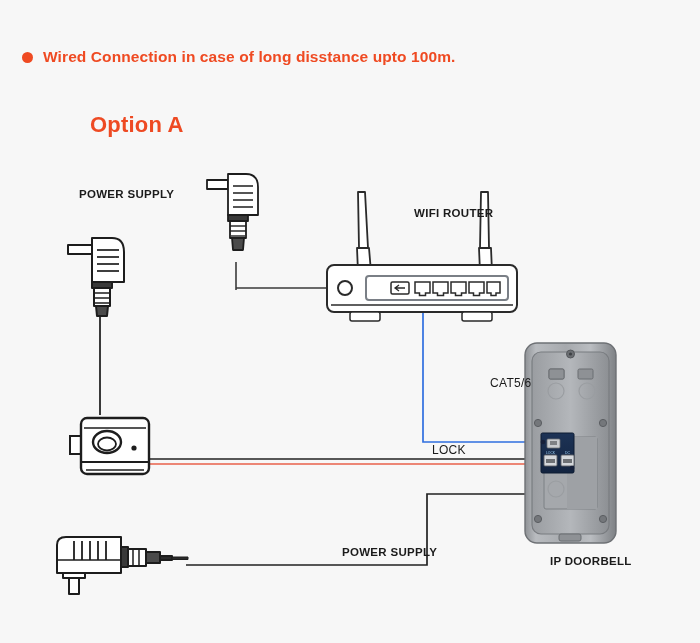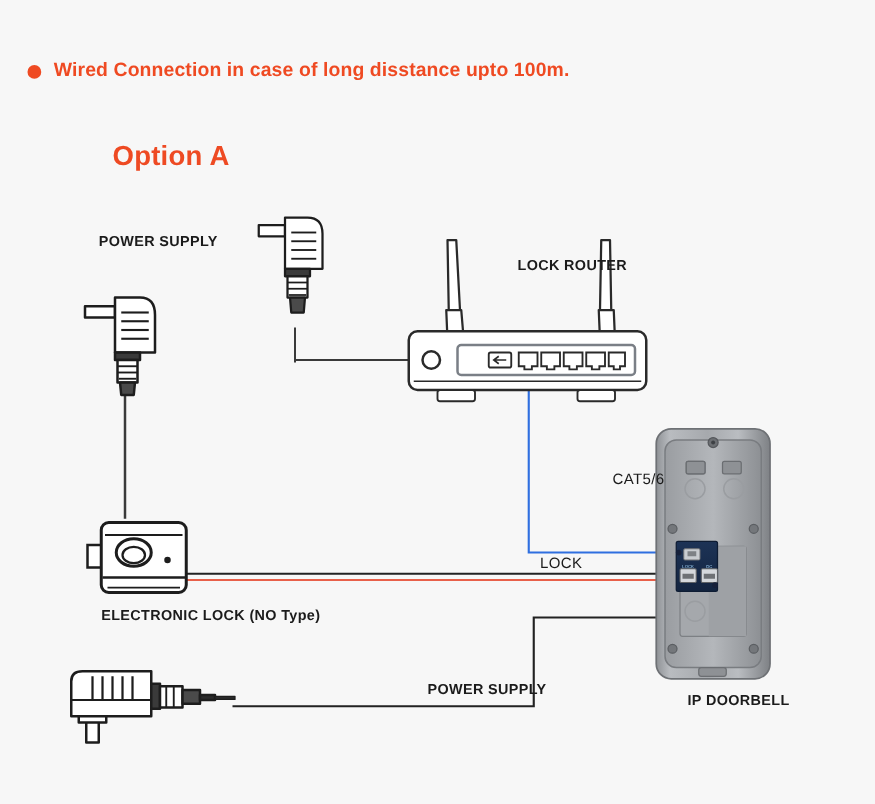--- a/index.html
+++ b/index.html
@@ -260,20 +260,19 @@
       <text x="44.5" y="113" font-family="Liberation Sans, sans-serif" font-size="3.4" fill="#9fd2f5" text-anchor="middle">DC</text>
 
       <circle cx="20" cy="101" r="2.3" fill="#16203a"></circle>
       <circle cx="49" cy="127" r="2.3" fill="#16203a"></circle>
 
       <rect x="36" y="193" width="22" height="7" rx="2" fill="#8e9195" stroke="#6b6e72" stroke-width="1"></rect>
     </svg>
   </div>
 
   <div class="lbl" id="lbl-power-top">POWER SUPPLY</div>
-  <div class="lbl" id="lbl-wifi">LOCK ROUTER</div>
+  <div class="lbl" id="lbl-wifi">WIFI ROUTER</div>
   <div class="lbl" id="lbl-cat">CAT5/6</div>
   <div class="lbl" id="lbl-lock">LOCK</div>
-  <div class="lbl" id="lbl-elock">ELECTRONIC LOCK (NO Type)</div>
   <div class="lbl" id="lbl-power-bottom">POWER SUPPLY</div>
   <div class="lbl" id="lbl-doorbell">IP DOORBELL</div>
 
 </div>
 
 </body></html>

